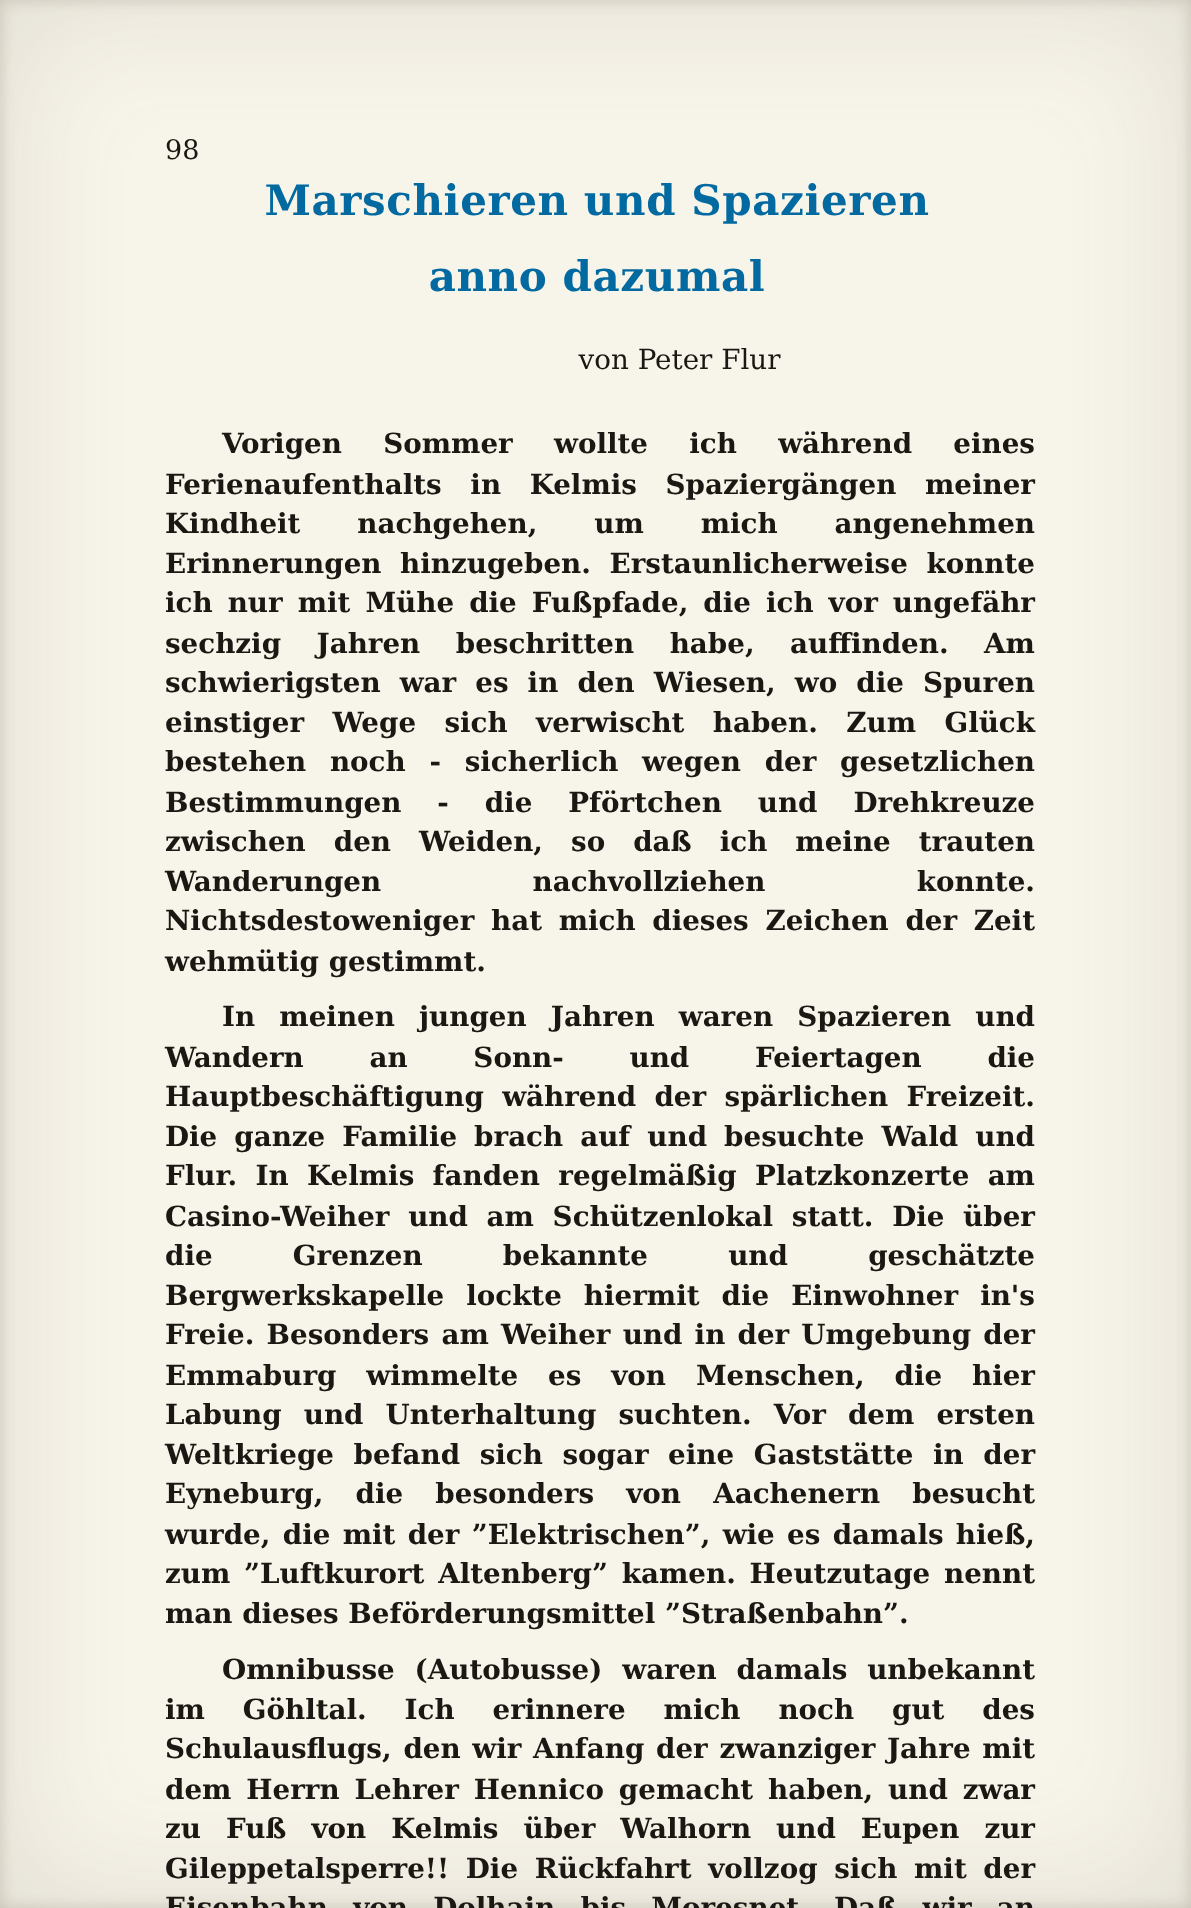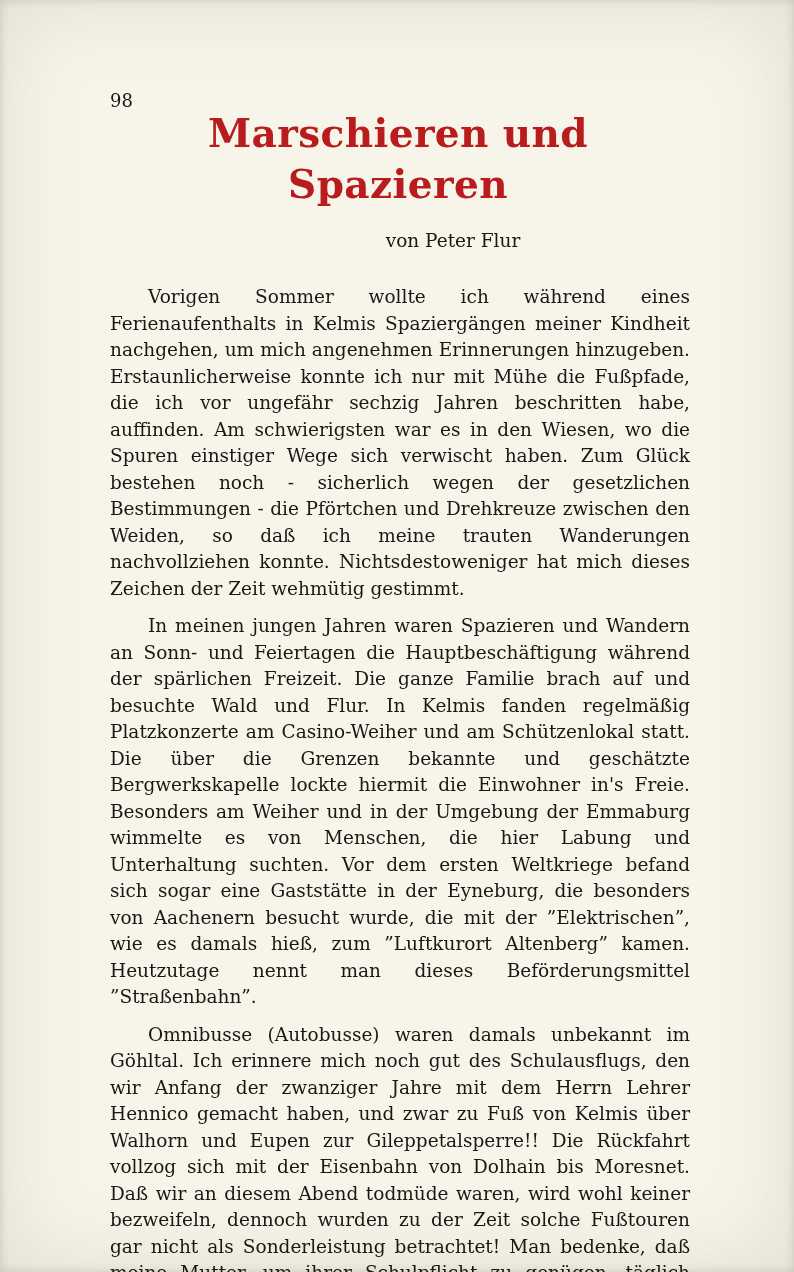--- a/index.html
+++ b/index.html
@@ -24,25 +24,25 @@
       left: 110px;
       top: 90px;
       font-size: 18px;
     }
     .article-title {
       position: absolute;
       left: 108px;
       top: 108px;
       width: 580px;
       text-align: center;
-      font-size: 39px;
+      font-size: 28px;
       font-weight: bold;
       line-height: 51px;
       letter-spacing: 0.4px;
-      color: #b91c1c;
+      color: #0369a1;
     }
     .byline {
       position: absolute;
       left: 108px;
       top: 230px;
       width: 580px;
       text-align: center;
       font-size: 18.5px;
       transform: translateX(55px);
     }
@@ -51,31 +51,33 @@
       left: 110px;
       top: 284px;
       width: 580px;
       font-size: 18.5px;
       line-height: 26.5px;
       text-align: justify;
     }
     .article-body p {
       text-indent: 38px;
       margin-bottom: 11px;
+      font-weight: bold;
     }
   </style>
 </head>
 <body>
 
 <div class="scan-page">
 
   <div class="page-number">98</div>
 
   <h1 class="article-title">
     <span>Marschieren und Spazieren</span><br>
+    <span>anno dazumal</span>
   </h1>
 
   <div class="byline">von Peter Flur</div>
 
   <div class="article-body">
     <p>Vorigen Sommer wollte ich während eines Ferienaufenthalts in Kelmis Spaziergängen meiner Kindheit nachgehen, um mich angenehmen Erinnerungen hinzugeben. Erstaunlicherweise konnte ich nur mit Mühe die Fußpfade, die ich vor ungefähr sechzig Jahren beschritten habe, auffinden. Am schwierigsten war es in den Wiesen, wo die Spuren einstiger Wege sich verwischt haben. Zum Glück bestehen noch - sicherlich wegen der gesetzlichen Bestimmungen - die Pförtchen und Drehkreuze zwischen den Weiden, so daß ich meine trauten Wanderungen nachvollziehen konnte. Nichtsdestoweniger hat mich dieses Zeichen der Zeit wehmütig gestimmt.</p>
     <p>In meinen jungen Jahren waren Spazieren und Wandern an Sonn- und Feiertagen die Hauptbeschäftigung während der spärlichen Freizeit. Die ganze Familie brach auf und besuchte Wald und Flur. In Kelmis fanden regelmäßig Platzkonzerte am Casino-Weiher und am Schützenlokal statt. Die über die Grenzen bekannte und geschätzte Bergwerkskapelle lockte hiermit die Einwohner in's Freie. Besonders am Weiher und in der Umgebung der Emmaburg wimmelte es von Menschen, die hier Labung und Unterhaltung suchten. Vor dem ersten Weltkriege befand sich sogar eine Gaststätte in der Eyneburg, die besonders von Aachenern besucht wurde, die mit der ”Elektrischen”, wie es damals hieß, zum ”Luftkurort Altenberg” kamen. Heutzutage nennt man dieses Beförderungsmittel ”Straßenbahn”.</p>
     <p>Omnibusse (Autobusse) waren damals unbekannt im Göhltal. Ich erinnere mich noch gut des Schulausflugs, den wir Anfang der zwanziger Jahre mit dem Herrn Lehrer Hennico gemacht haben, und zwar zu Fuß von Kelmis über Walhorn und Eupen zur Gileppetalsperre!! Die Rückfahrt vollzog sich mit der Eisenbahn von Dolhain bis Moresnet. Daß wir an diesem Abend todmüde waren, wird wohl keiner bezweifeln, dennoch wurden zu der Zeit solche Fußtouren gar nicht als Sonderleistung betrachtet! Man bedenke, daß meine Mutter, um ihrer Schulpflicht zu genügen, täglich viermal die Strecke Rochuskapelle-Hergenrath zu Fuß zurücklegte!</p>
   </div>
 

